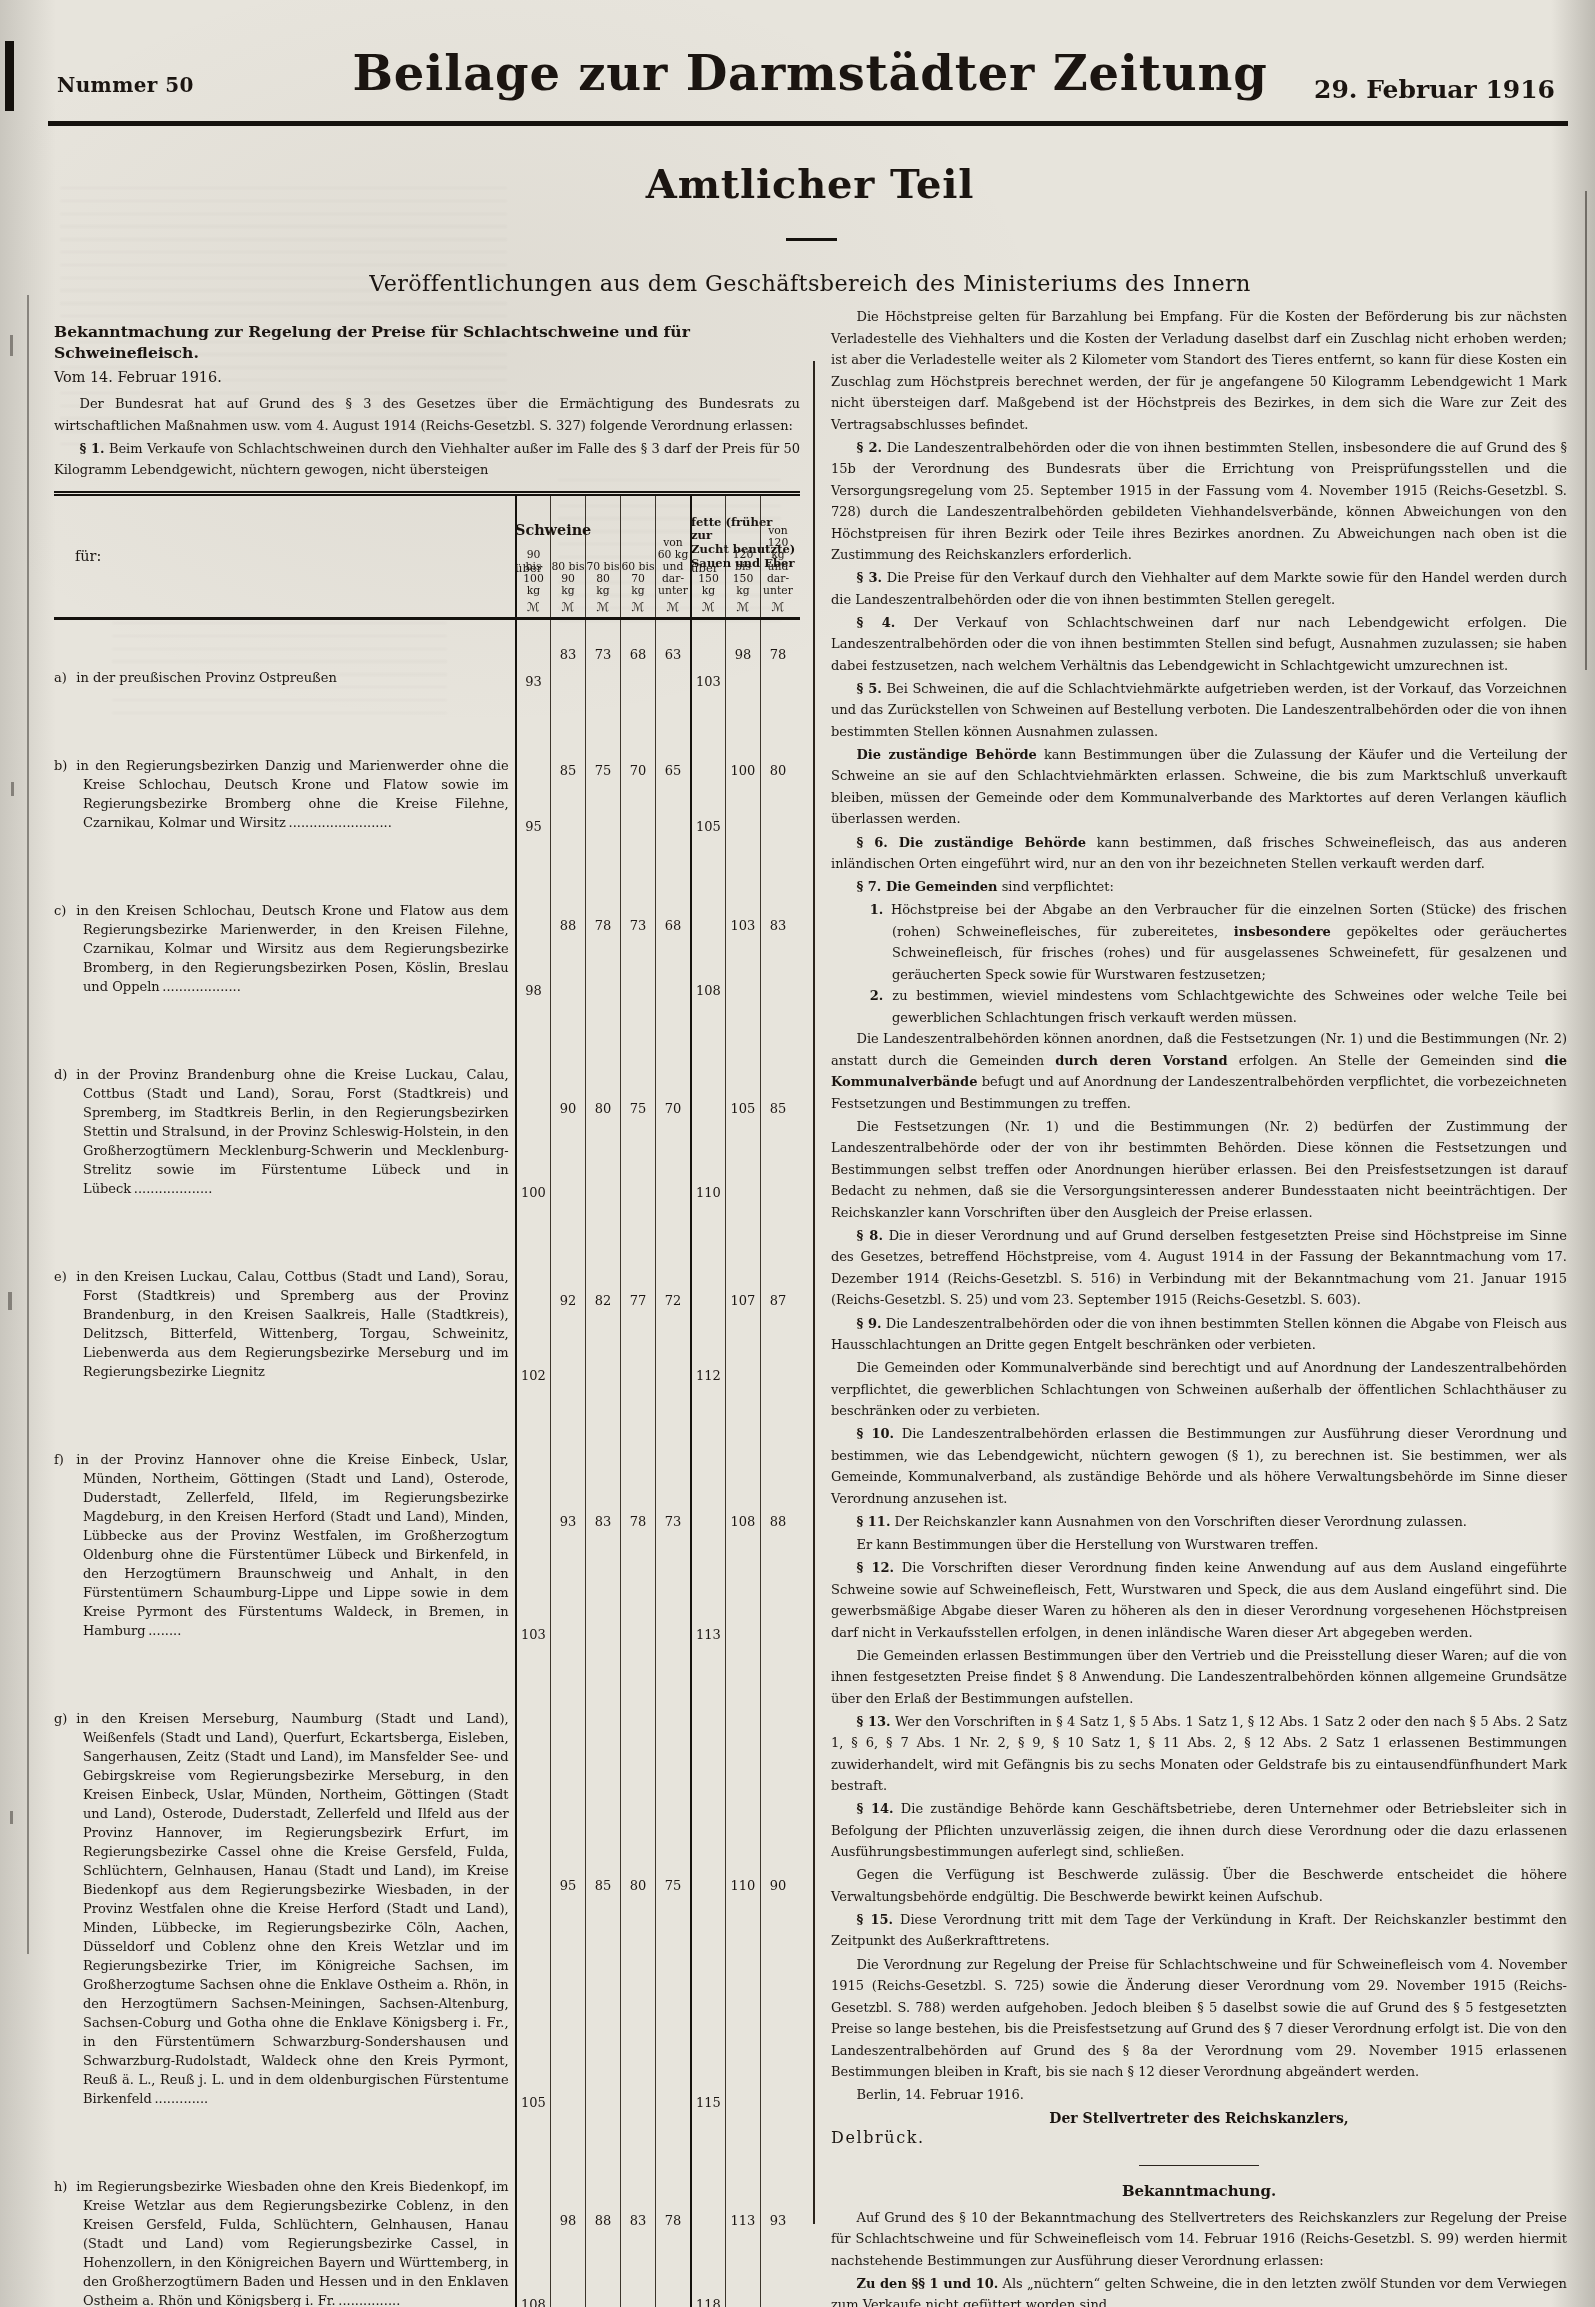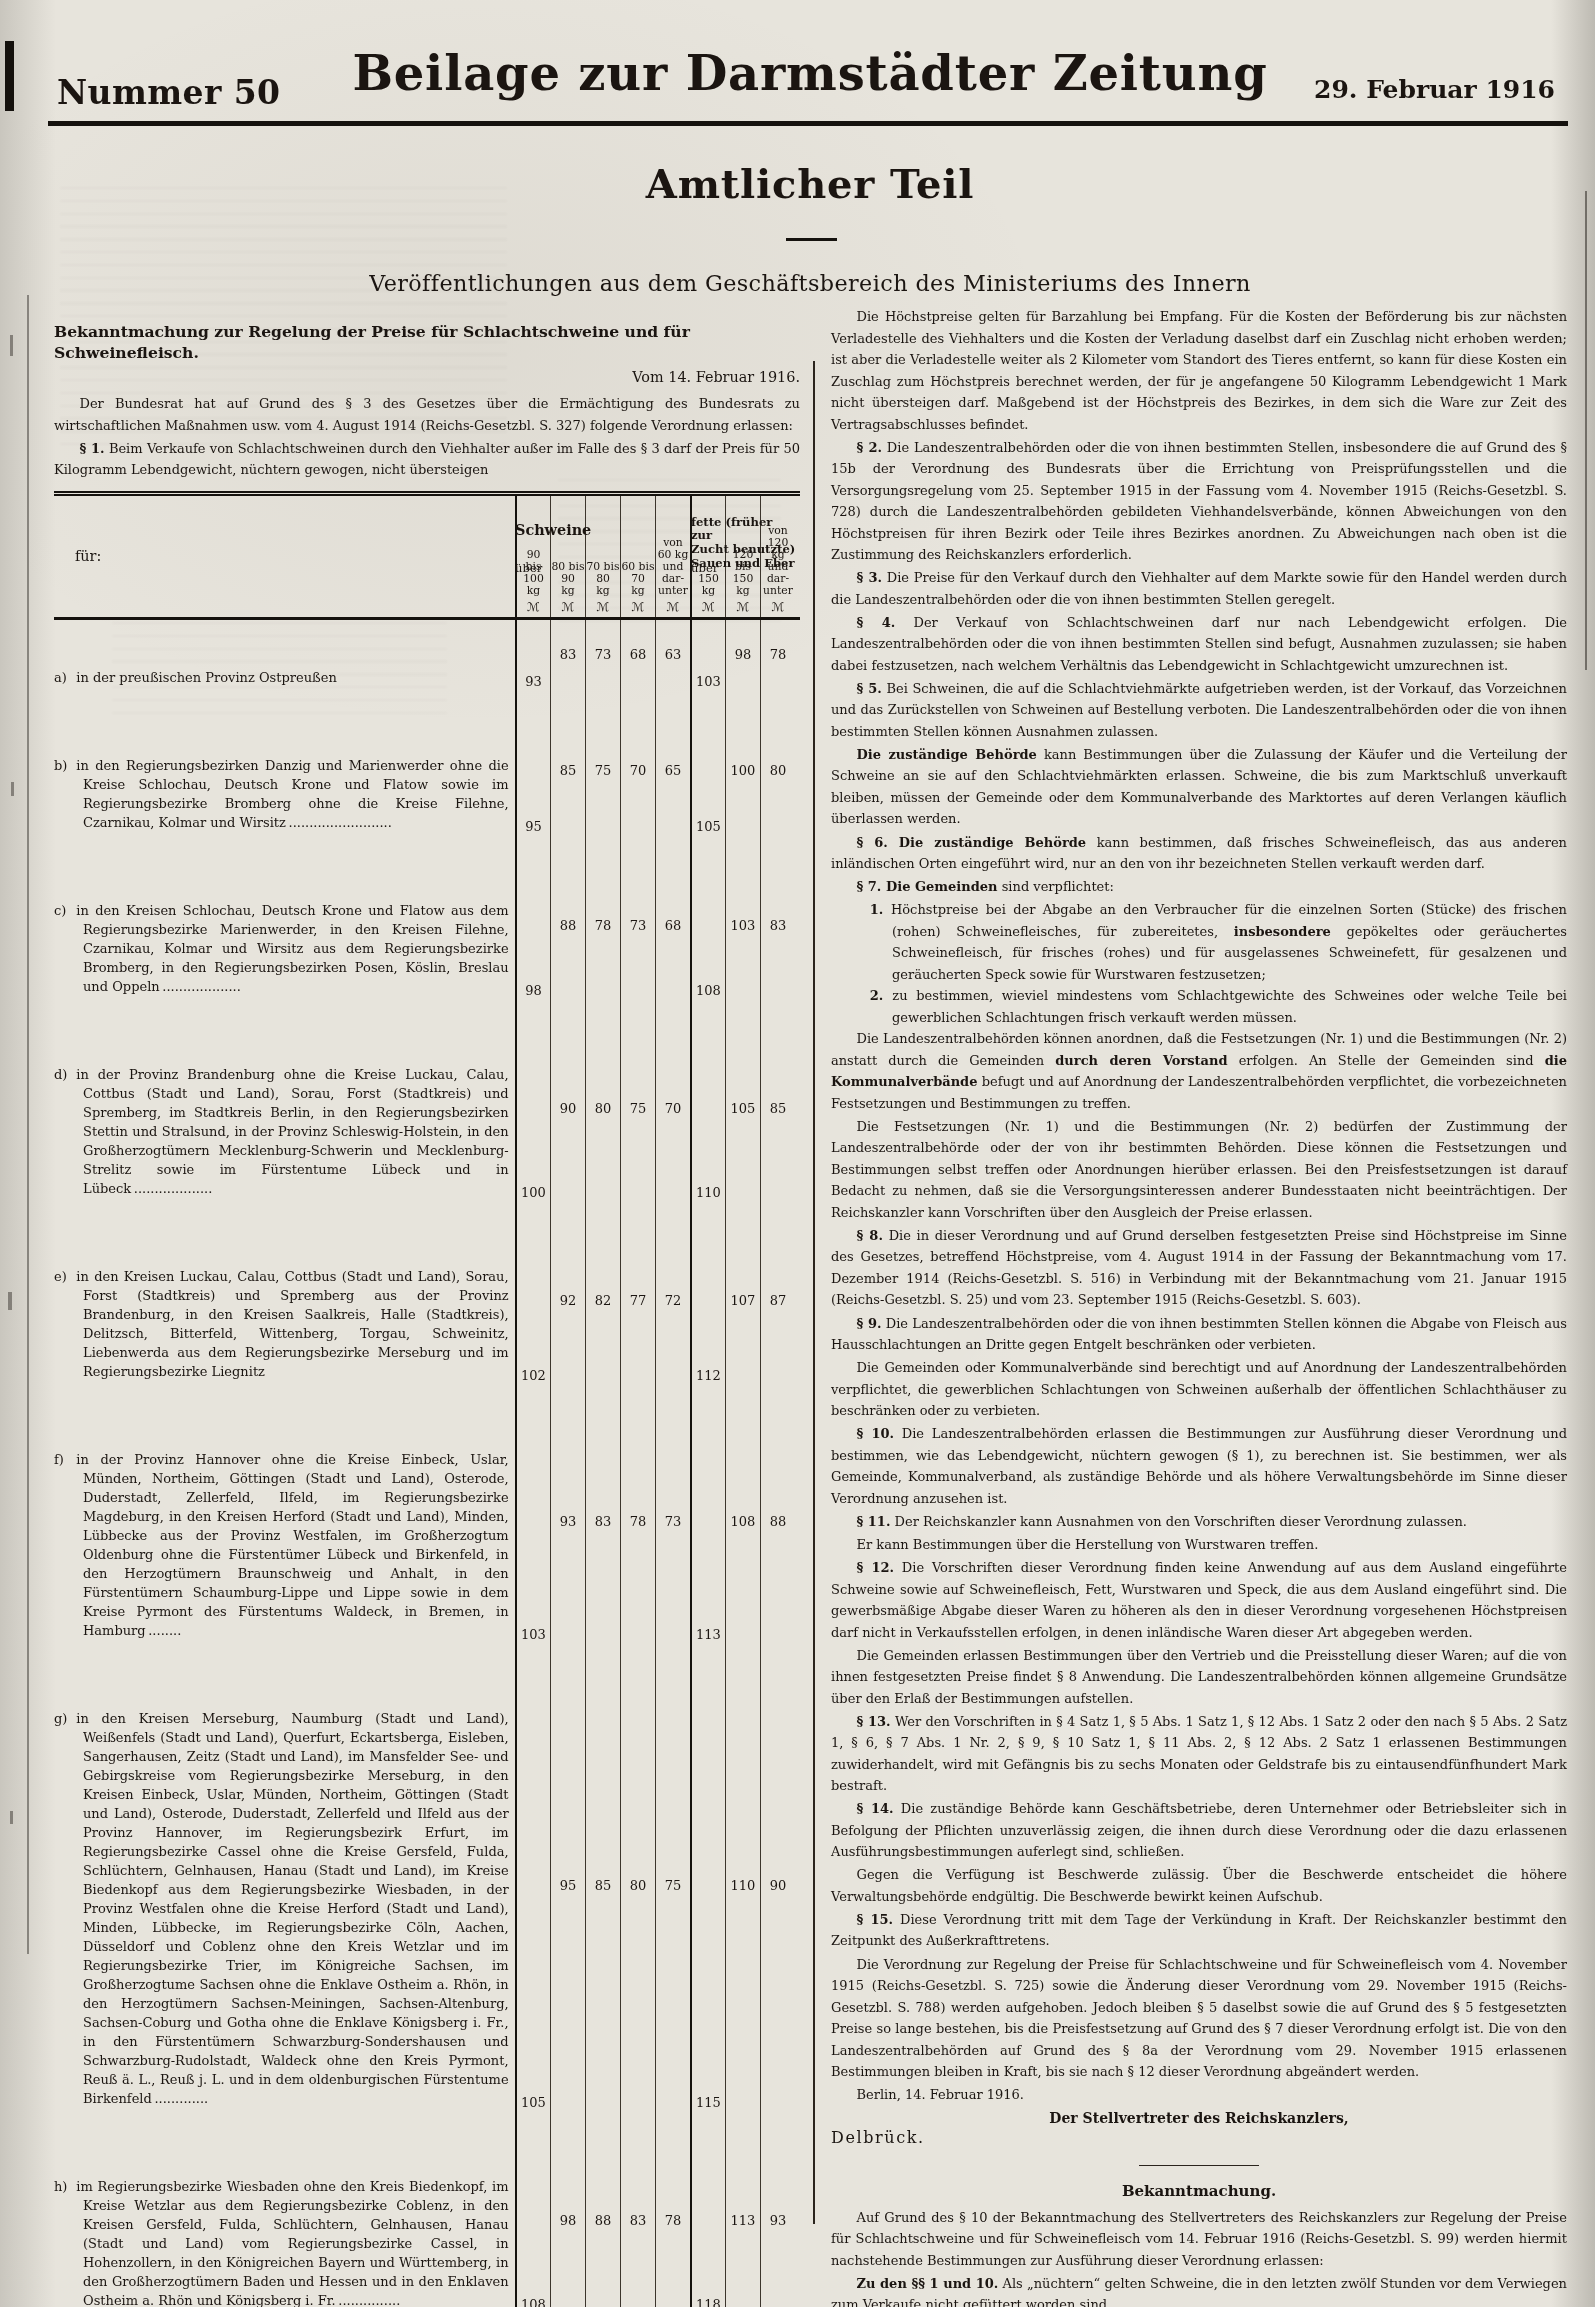--- a/index.html
+++ b/index.html
@@ -11,38 +11,38 @@
       linear-gradient(90deg, #c9c6be 0, rgba(201,198,190,0) 56px),
       linear-gradient(270deg, #bdbab2 0, rgba(189,186,178,0) 44px),
       radial-gradient(957px 638px at 30% 15%, rgba(120,110,95,.08), transparent 60%),
       radial-gradient(718px 718px at 80% 70%, rgba(255,255,255,.25), transparent 60%);}
   .ghost{position:absolute;pointer-events:none;opacity:.5;filter:blur(0.8px);
     background:repeating-linear-gradient(180deg, rgba(60,55,45,.05) 0 2.4px, transparent 2.4px 12.8px);}
   
   .strip-bar{position:absolute;background:#14110d;}
   .strip-mark{position:absolute;background:rgba(40,36,30,.45);}
   
-  .issue{position:absolute;left:57px;top:73px;font-size:33px;font-weight:bold;letter-spacing:0.4px;}
+  .issue{position:absolute;left:57px;top:73px;font-size:20px;font-weight:bold;letter-spacing:0.4px;}
   .masthead{position:absolute;left:52px;top:45px;width:1516px;text-align:center;
             font-size:48px;font-weight:bold;letter-spacing:0.8px;}
   .issuedate{position:absolute;right:40px;top:75px;font-size:25px;font-weight:bold;}
   .head-rule{position:absolute;left:48px;top:121px;width:1520px;height:4.8px;background:#15120e;}
   .section-title{position:absolute;left:52px;top:160px;width:1516px;text-align:center;
                  font-size:40px;font-weight:bold;letter-spacing:0.8px;}
   .section-dash{position:absolute;left:786px;top:238px;width:51px;height:3.2px;background:#15120e;}
   .section-subtitle{position:absolute;left:52px;top:270px;width:1516px;text-align:center;
                     font-size:22.3px;font-weight:normal;letter-spacing:0.4px;}
   
   .col-left{position:absolute;left:54px;top:321px;width:746px;}
   .col-right{position:absolute;left:831px;top:306px;width:736px;}
   .col-divider{position:absolute;left:813px;top:361px;width:1.6px;height:1863px;background:#2b241d;}
   .edge-line{position:absolute;left:1585px;top:191px;width:1.6px;height:479px;background:rgba(30,26,20,.5);}
 
   .notice-title{font-size:15.6px;font-weight:bold;text-align:left;line-height:21px;}
-  .notice-date{font-size:14.4px;text-align:right;margin:6.4px 0 8px;}
+  .notice-date{font-size:14.4px;text-align:left;margin:6.4px 0 8px;}
   .para{font-size:13px;line-height:21.5px;text-align:justify;text-indent:25.5px;margin:0 0 1.6px;}
   b, .b{font-weight:bold;}
 
   
   .tbl{margin-top:9.6px;border-top:5.6px double #15120e;border-bottom:3.2px solid #15120e;}
   .thead{display:flex;border-bottom:3.2px solid #15120e;position:relative;height:121px;}
   .tdesc-h{width:461px;box-sizing:border-box;display:flex;align-items:center;
            padding-left:21px;font-size:14.4px;}
   .thead-nums{position:relative;width:281px;display:flex;}
   .hcol{width:35px;box-sizing:border-box;display:flex;flex-direction:column;justify-content:flex-end;

